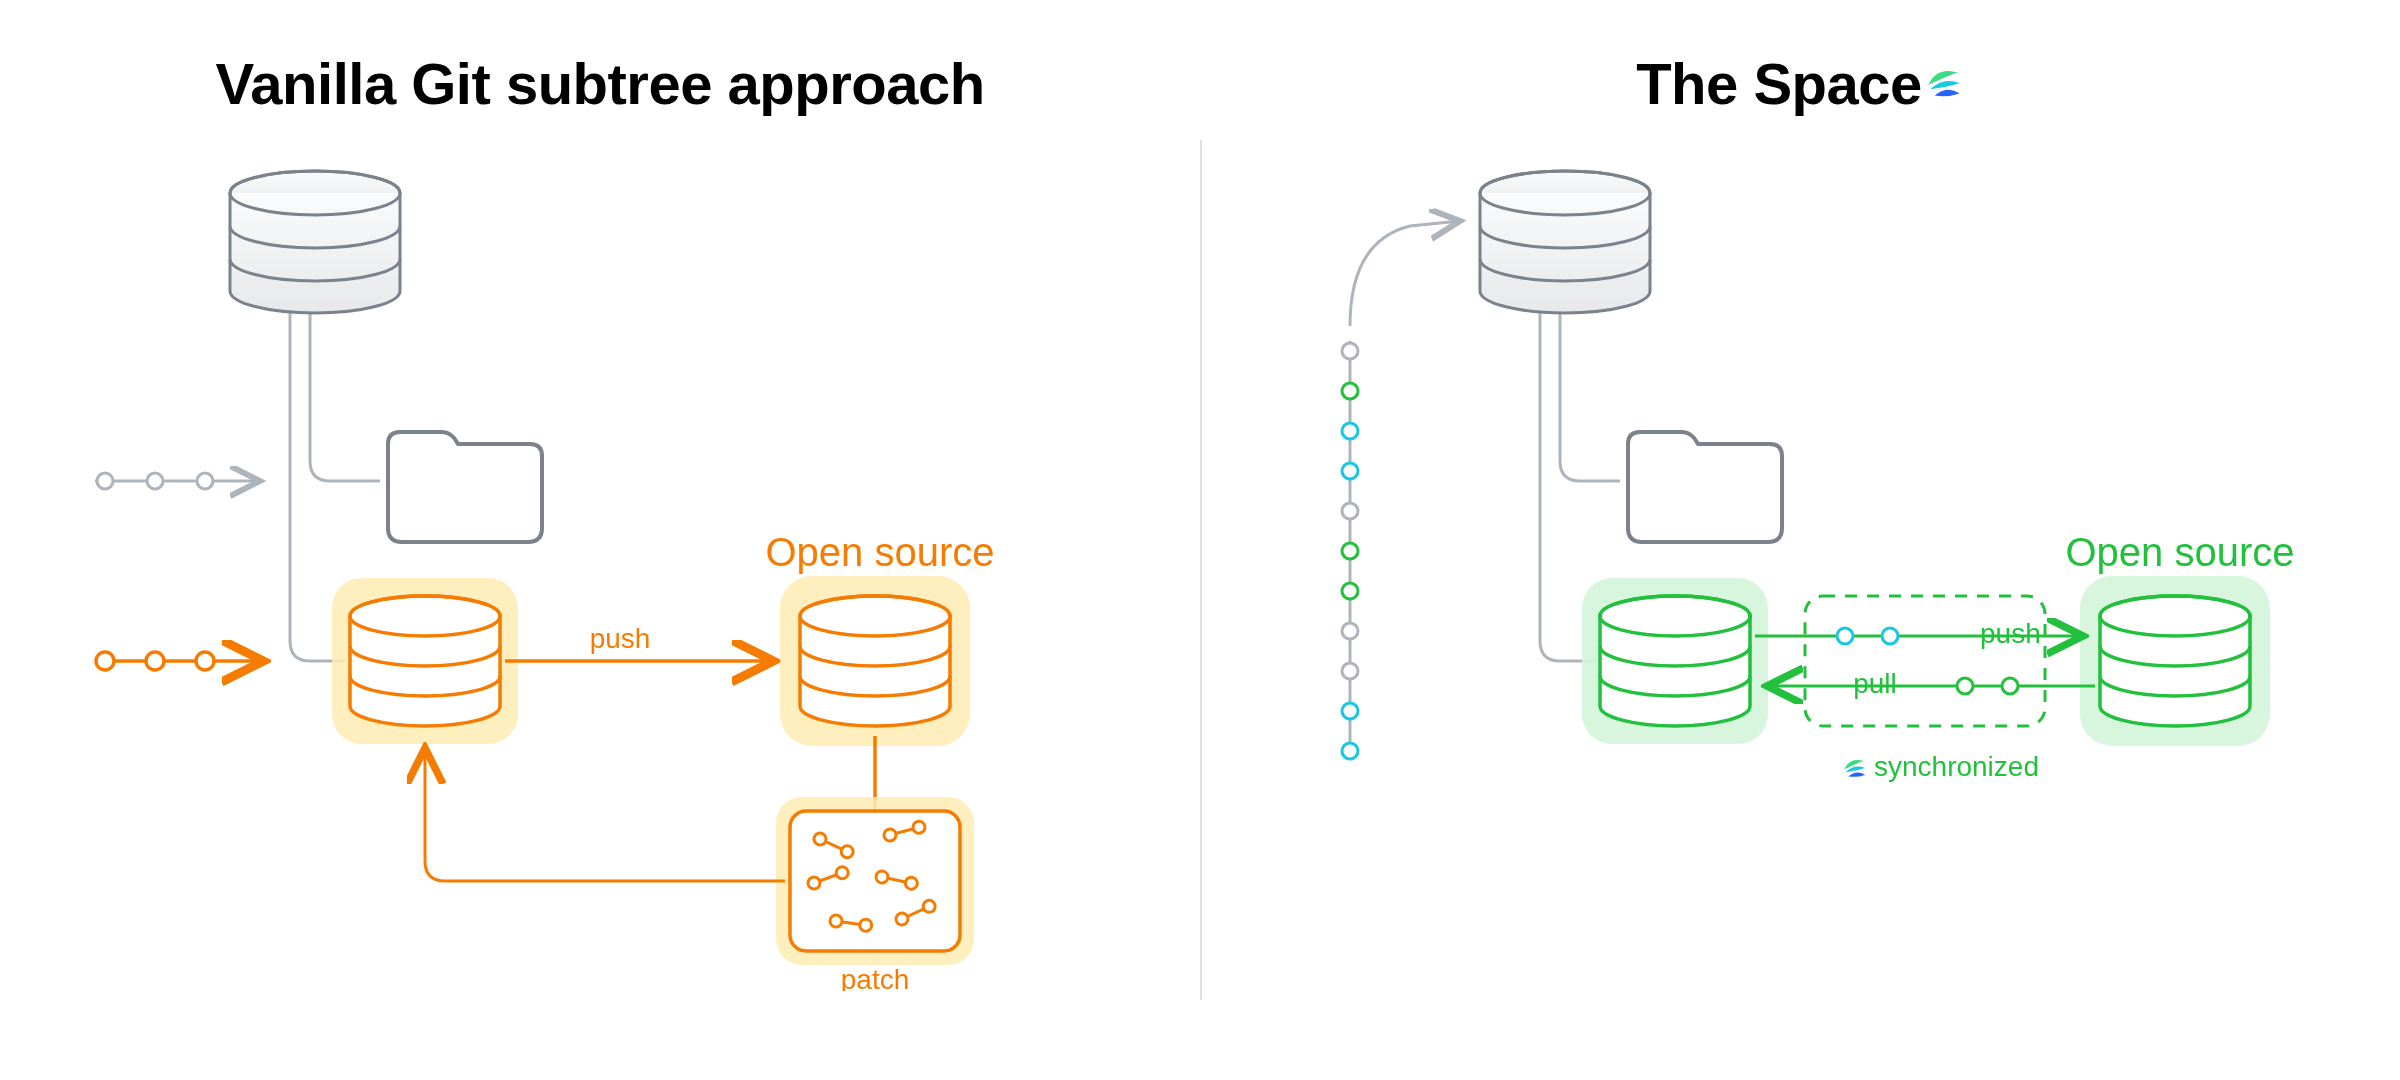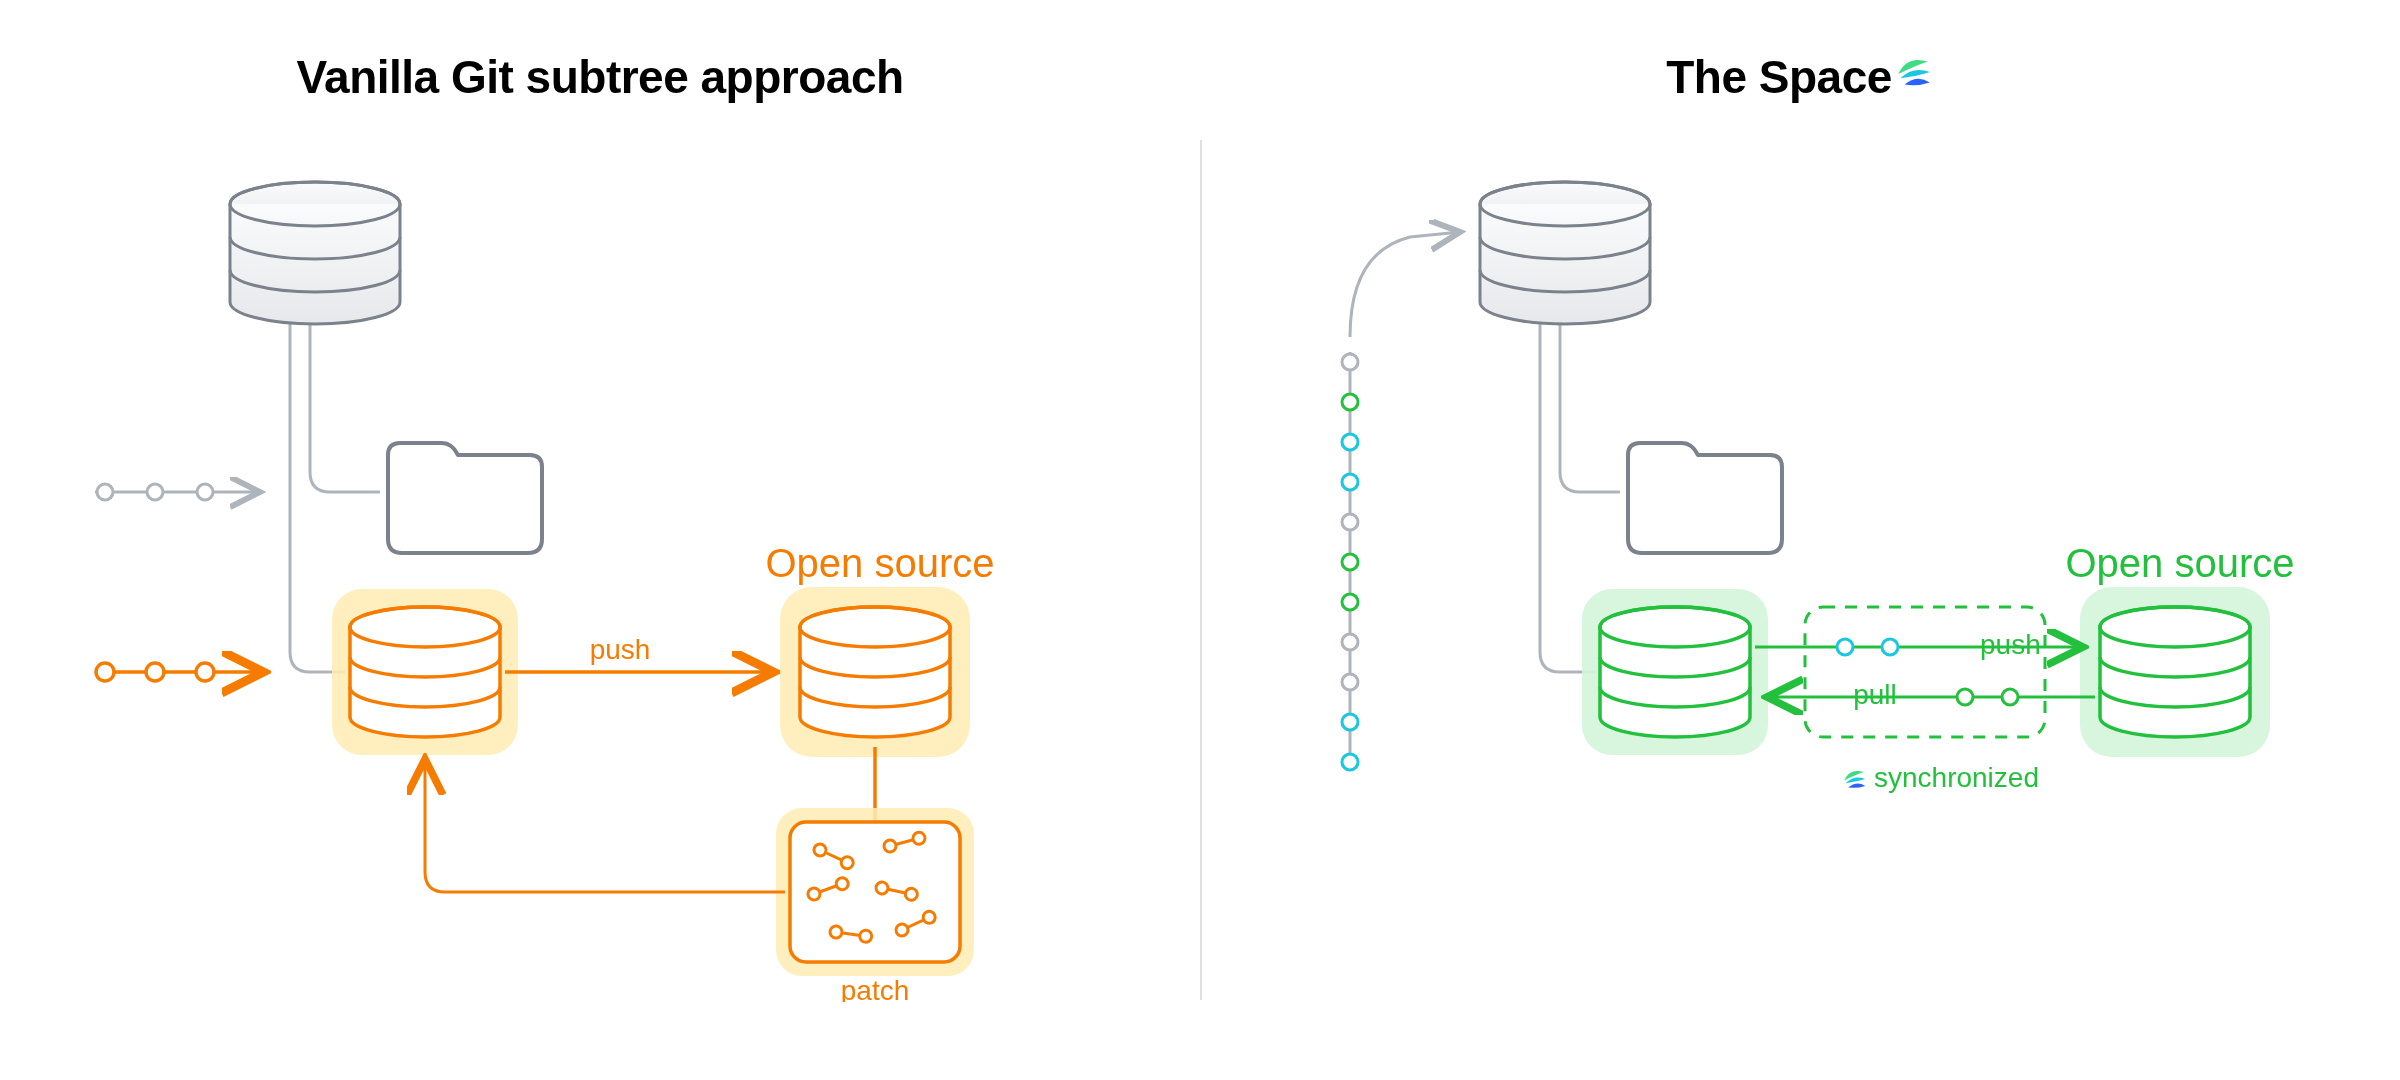--- a/index.html
+++ b/index.html
@@ -20,23 +20,23 @@
   .divider {
     position: absolute;
     left: 50%;
     top: 140px;
     bottom: 80px;
     width: 2px;
     background: #e0e0e0;
   }
   h1 {
     text-align: center;
-    font-size: 46px;
+    font-size: 58px;
     font-weight: 800;
-    margin: 10px 0 38px;
+    margin: 10px 0 14px;
     color: #000;
     letter-spacing: -0.5px;
   }
   .title-space {
     display: inline-flex;
     align-items: baseline;
   }
   .space-logo {
     display: inline-block;
     width: 42px;

